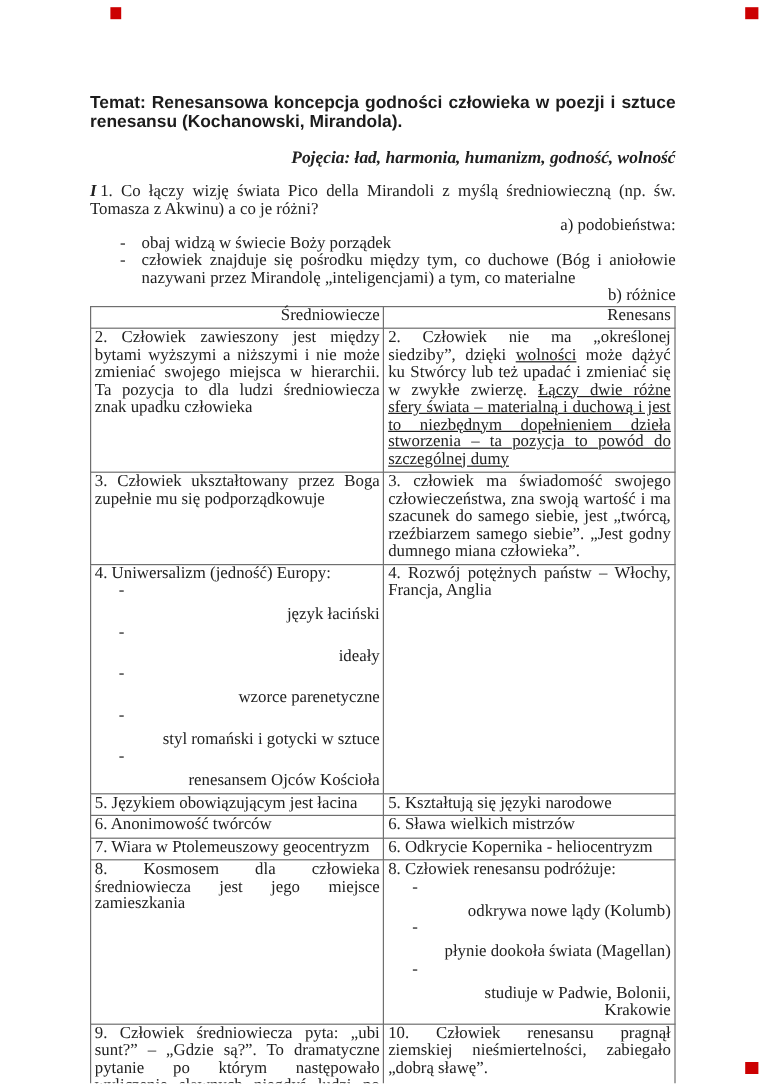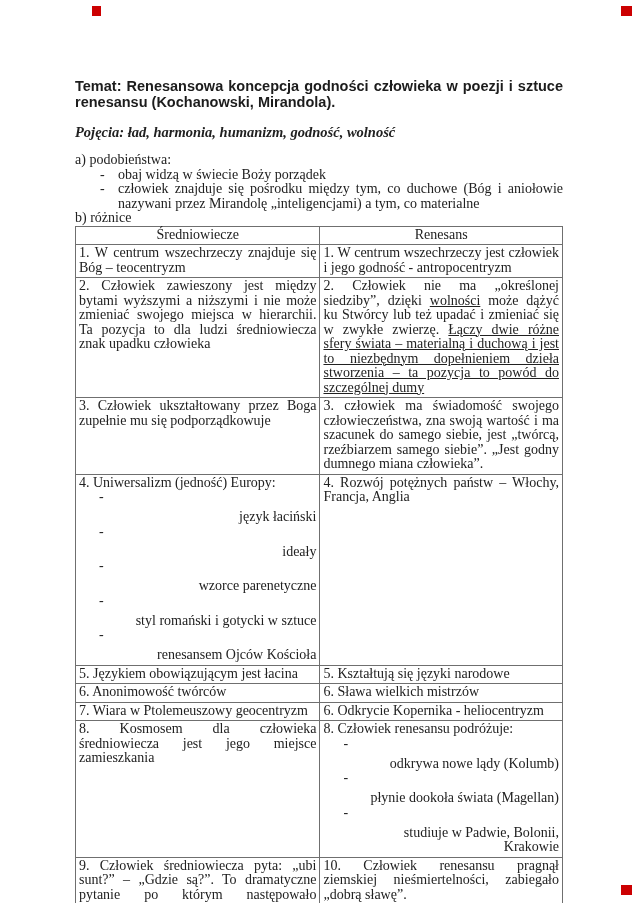--- a/index.html
+++ b/index.html
@@ -5,37 +5,37 @@
   html,body{margin:0;padding:0;background:#fff;}
   .page{
     position:relative;width:638px;height:903px;box-sizing:border-box;
     padding:78px 75px 0 75px;background:#ffffff;overflow:hidden;
     font-family:"Liberation Serif",serif;font-size:14px;line-height:14.5px;color:#212121;
   }
   .red-mark{position:absolute;background:#cc0001;}
   .red-mark.tl{left:92px;top:6px;width:9px;height:10px;}
   .red-mark.tr{left:621px;top:6px;width:11px;height:10px;}
   .red-mark.br{left:621px;top:885px;width:11px;height:10px;}
-  p{margin:0;}
+  p{margin:0;text-align:right;}
   .title{
     font-family:Liberation Sans, sans-serif;font-weight:bold;
     font-size:14.5px;line-height:16px;text-align:justify;margin-bottom:15px;color:#1c1c1c;
   }
   .concepts{font-weight:bold;font-style:italic;font-size:14.5px;line-height:15px;margin-bottom:13px;}
   .question{text-align:justify;}
   .numeral{font-weight:bold;font-style:italic;margin-right:3px;}
   .li{display:flex;padding-left:25px;}
   .li .dash{flex:0 0 18px;width:18px;}
   .li .li-text{flex:1;text-align:justify;}
   table.cmp{border-collapse:collapse;width:100%;table-layout:fixed;margin-top:0;}
   table.cmp col.c1{width:50.2%;}
   table.cmp col.c2{width:49.8%;}
   table.cmp th,table.cmp td{
     border:1px solid #6f6f6f;padding:1px 3px 2px 3px;vertical-align:top;
-    font-weight:normal;text-align:center;font-size:14px;line-height:14.5px;
+    font-weight:normal;text-align:right;font-size:14px;line-height:14.5px;
   }
   table.cmp td{text-align:justify;}
   table.cmp td .li{padding-left:20px;}
   table.cmp td .li .dash{flex:0 0 20px;width:20px;}
   table.cmp td .li .li-text{text-align:right;margin-top:20px;}
   .u{text-decoration:underline;}
   .section2{margin-top:38px;}
   .numeral2{font-weight:bold;font-style:italic;margin-right:9px;}
 </style>
 </head>
@@ -44,20 +44,21 @@
 <div class="page">
 
   <div class="red-mark tl"></div>
   <div class="red-mark tr"></div>
   <div class="red-mark br"></div>
 
   <p class="title">Temat: Renesansowa koncepcja godności człowieka w poezji i sztuce renesansu (Kochanowski, Mirandola).</p>
 
   <p class="concepts">Pojęcia: ład, harmonia, humanizm, godność, wolność</p>
 
+  <p class="question"><span class="numeral">I</span><span>1. Co łączy wizję świata Pico della Mirandoli z myślą średniowieczną (np. św. Tomasza z Akwinu) a co je różni?</span></p>
 
   <p>a) podobieństwa:</p>
 
   <div class="li">
     <span class="dash">-</span>
     <span class="li-text">obaj widzą w świecie Boży porządek</span>
   </div>
   <div class="li">
     <span class="dash">-</span>
     <span class="li-text">człowiek znajduje się pośrodku między tym, co duchowe (Bóg i aniołowie nazywani przez Mirandolę „inteligencjami) a tym, co materialne</span>
@@ -70,24 +71,20 @@
         <col class="c1">
         <col class="c2">
       </colgroup>
     <thead>
       <tr>
         <th>Średniowiecze</th>
         <th>Renesans</th>
       </tr>
     </thead>
     <tbody>
-        <tr>
-          <td><span>1. W centrum wszechrzeczy znajduje się Bóg – teocentryzm</span></td>
-          <td><span>1. W centrum wszechrzeczy jest człowiek i jego godność - antropocentryzm</span></td>
-        </tr>
         <tr>
           <td><span>2. Człowiek zawieszony jest między bytami wyższymi a niższymi i nie może zmieniać swojego miejsca w hierarchii. Ta pozycja to dla ludzi średniowiecza znak upadku człowieka</span></td>
           <td><span>2. Człowiek nie ma „określonej siedziby”, dzięki </span><span class="u">wolności</span><span> może dążyć ku Stwórcy lub też upadać i zmieniać się w zwykłe zwierzę. </span><span class="u">Łączy dwie różne sfery świata – materialną i duchową i jest to niezbędnym dopełnieniem dzieła stworzenia – ta pozycja to powód do szczególnej dumy</span></td>
         </tr>
         <tr>
           <td><span>3. Człowiek ukształtowany przez Boga zupełnie mu się podporządkowuje</span></td>
           <td><span>3. człowiek ma świadomość swojego człowieczeństwa, zna swoją wartość i ma szacunek do samego siebie, jest „twórcą, rzeźbiarzem samego siebie”. „Jest godny dumnego miana człowieka”.</span></td>
         </tr>
         <tr>
           <td><span>4. Uniwersalizm (jedność) Europy:</span><div class="li">

